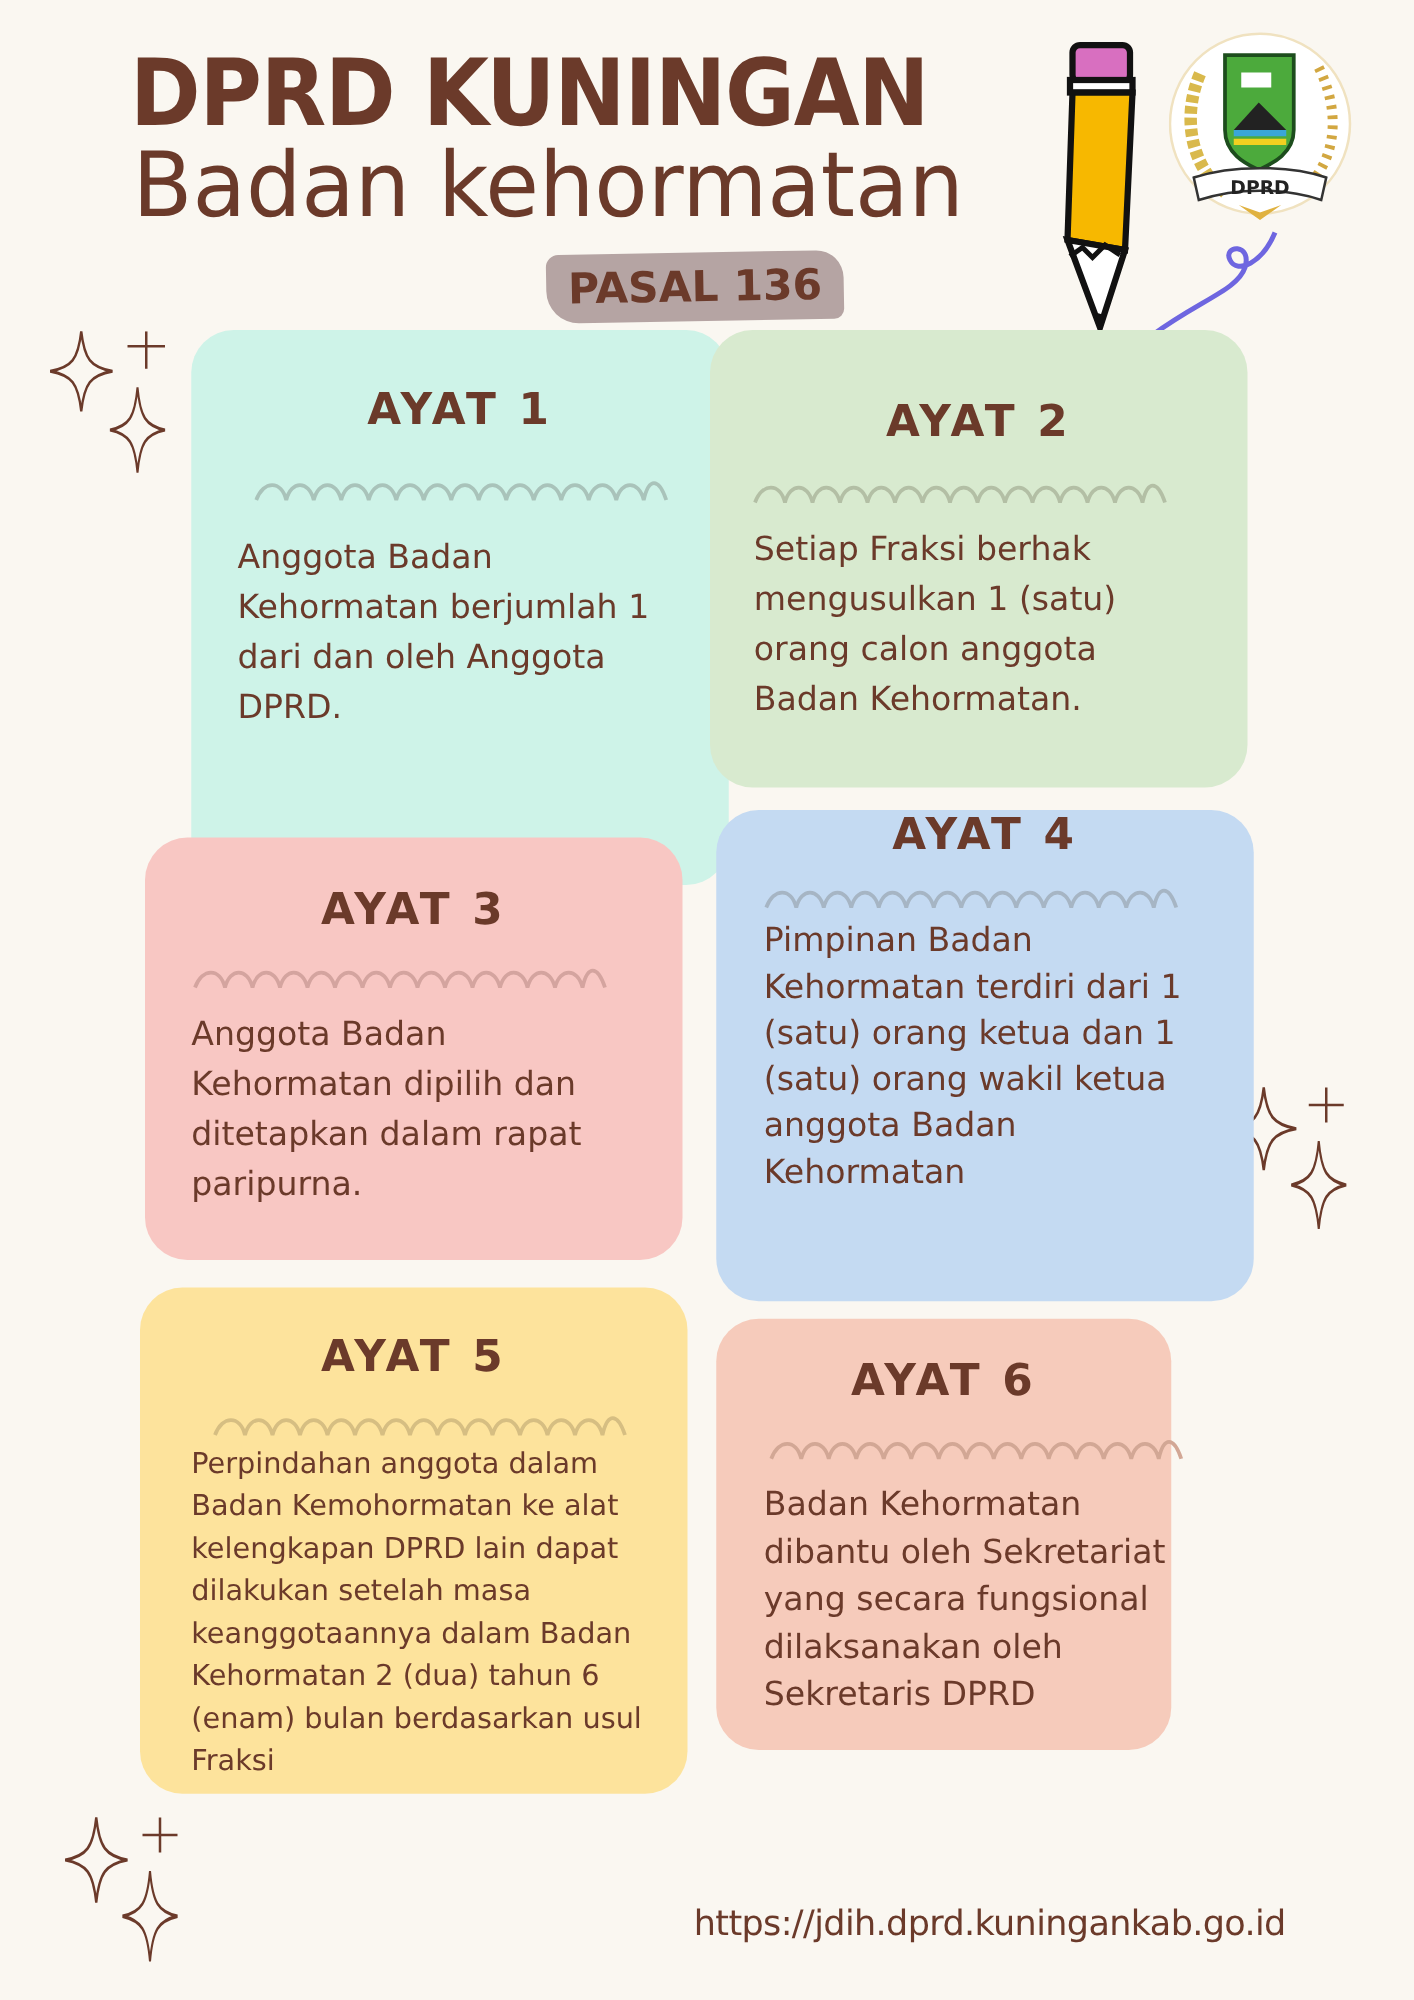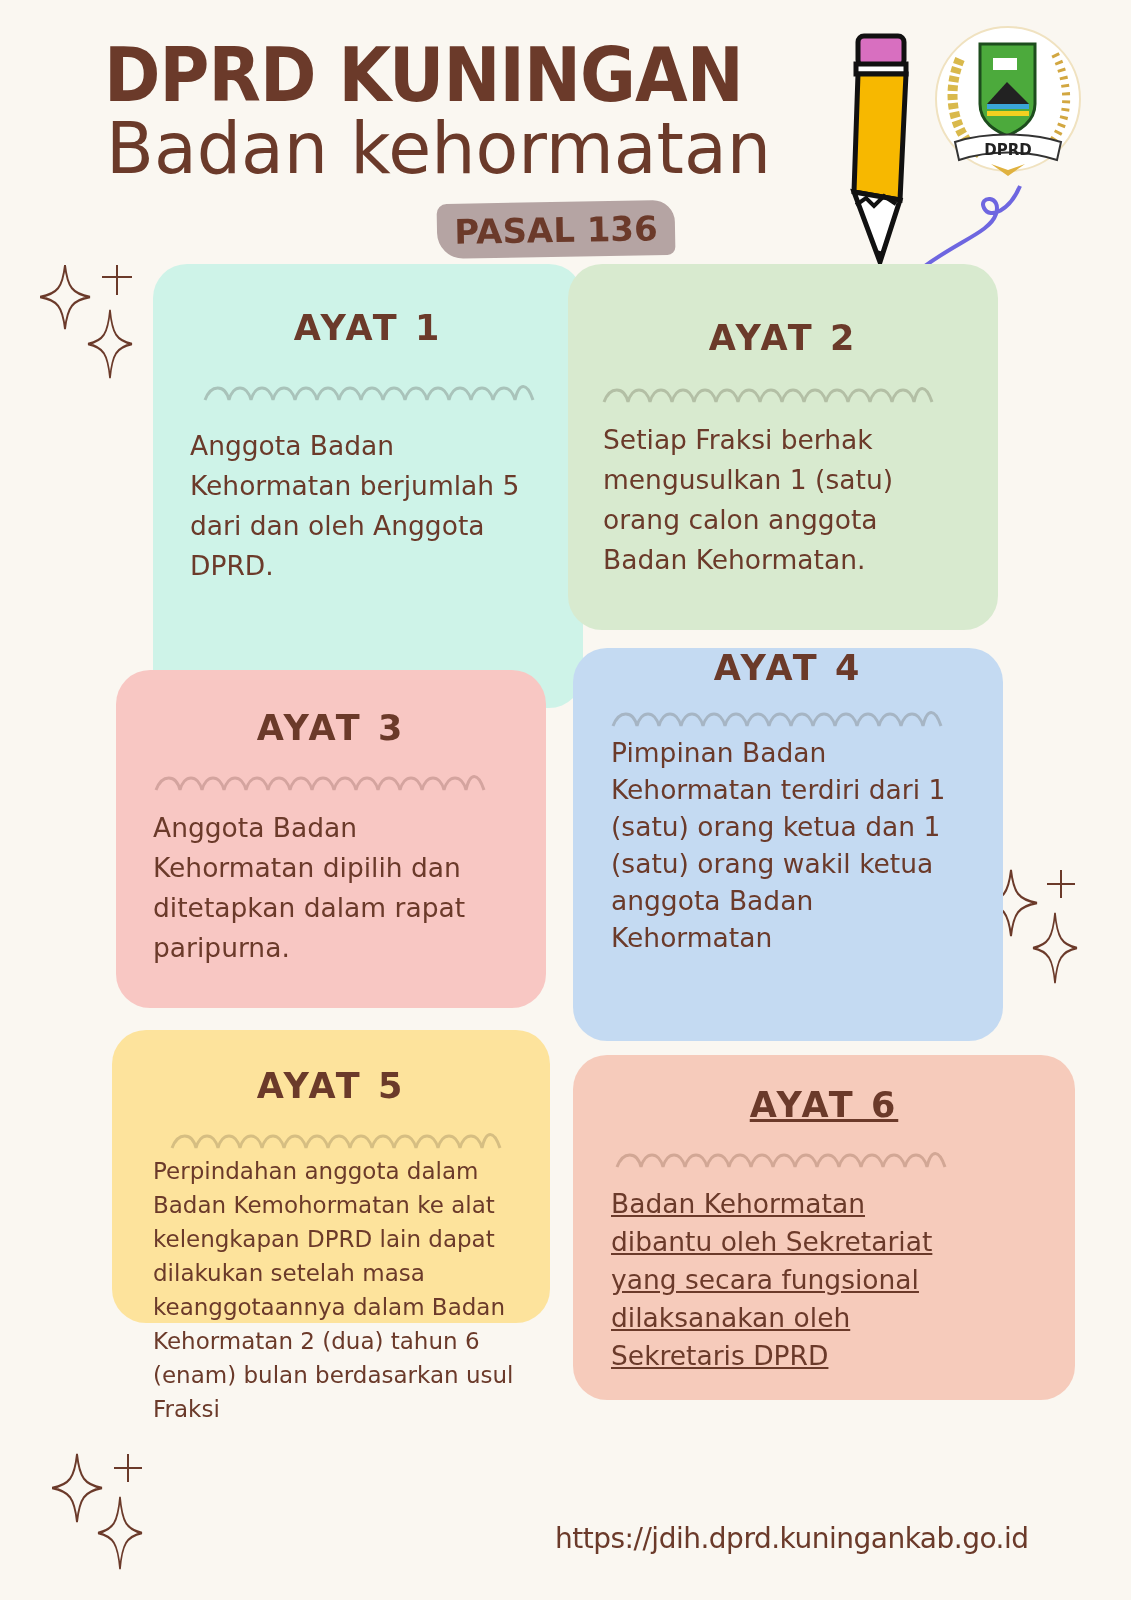--- a/index.html
+++ b/index.html
@@ -40,22 +40,22 @@
   }
   .card .wave { display:block; }
   .card p {
     margin:0; font-size:26.5px; line-height:40px; color:#6b3a2a;
     font-family:"DejaVu Sans", sans-serif;
   }
   .c1 { left:116px; top:264px; width:430px; height:444px; background:#cef3e8;margin-left:37px; }
   .c2 { left:568px; top:264px; width:430px; height:366px; background:#d8eacf; }
   .c3 { left:116px; top:670px; width:430px; height:338px; background:#f8c7c3; }
   .c4 { left:573px; top:648px; width:430px; height:393px; background:#c4daf2; }
-  .c5 { left:112px; top:1030px; width:438px; height:293px; background:#fde39c; }
-  .c6 { left:573px; top:1055px; width:502px; height:345px; background:#f6cbbb;text-decoration:underline; }
+  .c5 { left:112px; top:1030px; width:438px; height:405px; background:#fde39c; }
+  .c6 { left:573px; top:1055px; width:364px; height:345px; background:#f6cbbb; }
   .spark { position:absolute; }
   .url {
     position:absolute; left:555px; top:1522px; font-size:28px; color:#6b3a2a;
     letter-spacing:-0.5px;
   }
 </style>
 </head>
 <body>
 
 <svg width="0" height="0" style="position:absolute">
@@ -114,21 +114,21 @@
   <path d="M62 16 L 90 16 M76 2 L 76 30" stroke="#6b3a2a" stroke-width="2"></path>
 </svg>
 
 <div class="card c1">
   <h2 style="margin-top:44px">AYAT 1</h2>
   <svg class="wave" style="margin:32px 0 0 50px" width="332" height="26" viewBox="0 0 332 26">
       <use href="#wavepath" fill="none" stroke="#a9c3ba" stroke-width="3"></use>
     </svg>
   <div style="padding:20px 0 0 37px">
     <p>Anggota Badan</p>
-    <p>Kehormatan berjumlah 5</p>
+    <p>Kehormatan berjumlah 1</p>
     <p>dari dan oleh Anggota</p>
     <p>DPRD.</p>
   </div>
 </div>
 
 <div class="card c2">
   <h2 style="margin-top:54px">AYAT 2</h2>
   <svg class="wave" style="margin:24px 0 0 34px" width="332" height="26" viewBox="0 0 332 26">
       <use href="#wavepath" fill="none" stroke="#b3bfa5" stroke-width="3"></use>
     </svg>

